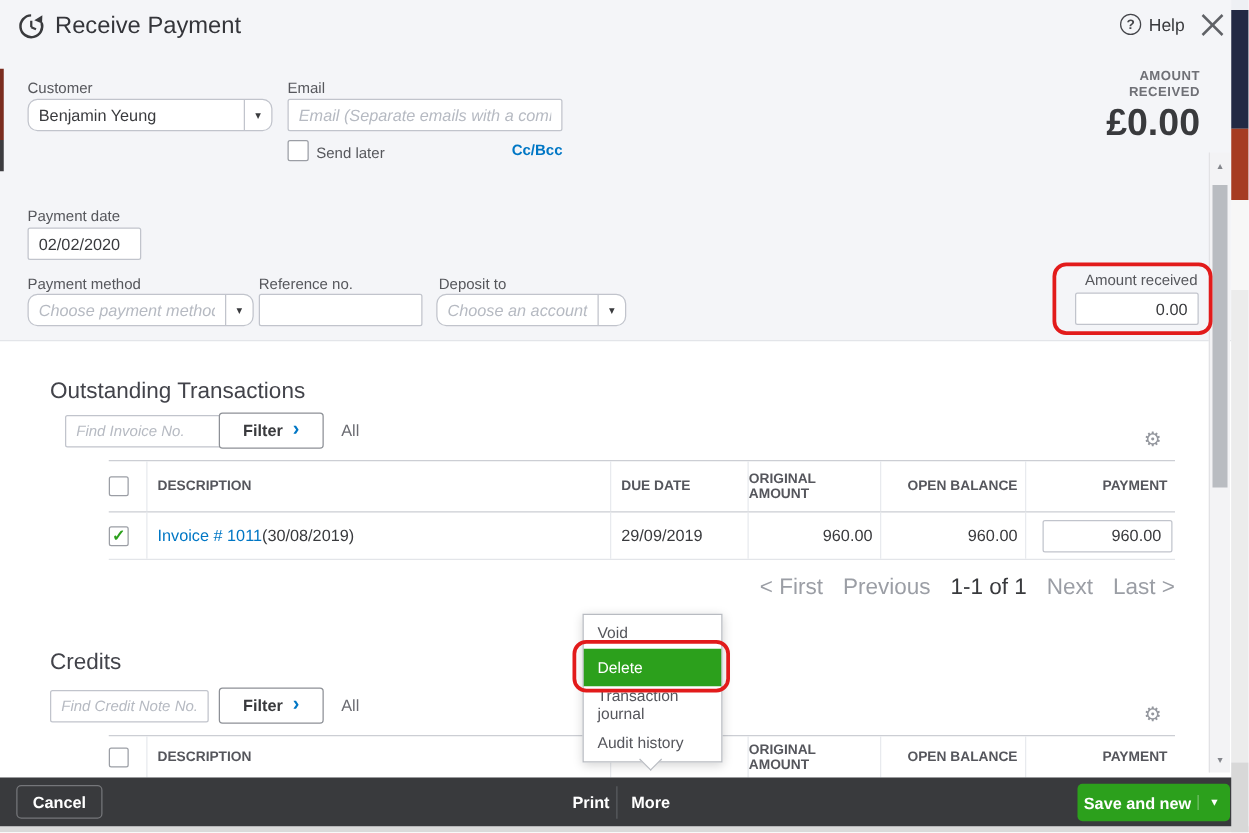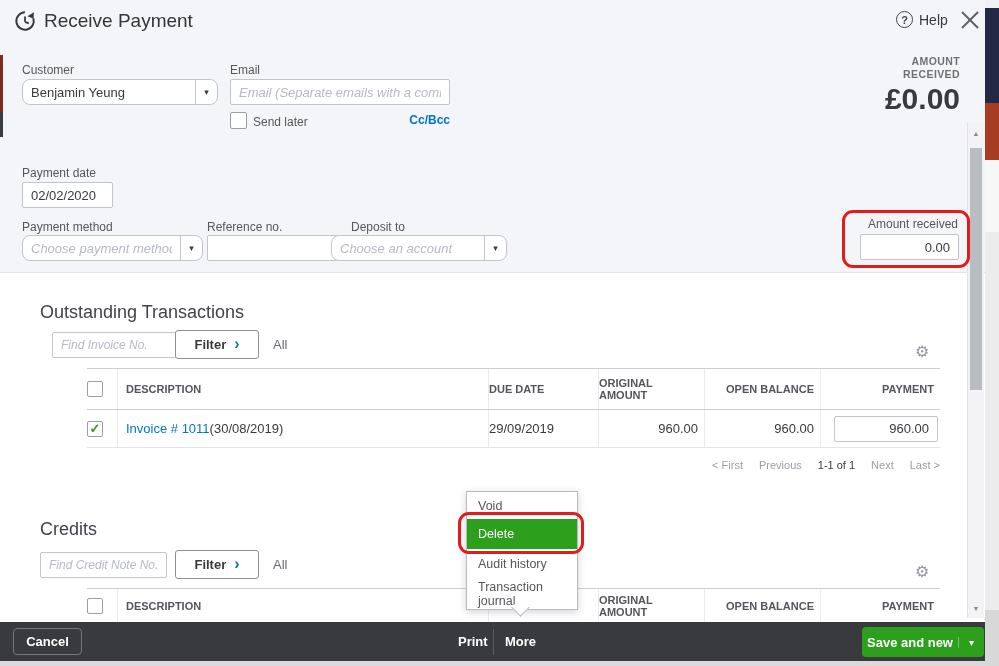--- a/index.html
+++ b/index.html
@@ -62,30 +62,30 @@
   .gear { position:absolute; left:915px; font-size:16px; color:#94979e; cursor:pointer; }
 
   .table { position:absolute; left:40px; width:900px; }
   .t-row { display:flex; align-items:center;margin-left:47px; }
   .t-head { height:42px; border-top:1px solid #ccced4; border-bottom:1px solid #ccced4;
             font-size:11px; font-weight:bold; color:#55565c; }
   .t-body { height:38px; border-bottom:1px solid #e3e5e9; font-size:13px; color:#393a3d; }
   .cell { height:100%; display:flex; align-items:center; }
   .c-check { width:30px; justify-content:flex-start; }
   .c-desc { flex:1; border-left:1px solid #e8eaee; padding-left:8px; }
-  .c-due  { width:110px; border-left:1px solid #e8eaee; }
+  .c-due  { width:110px; border-left:1px solid #e8eaee; padding-left:8px; }
   .c-orig { width:106px; border-left:1px solid #e8eaee; justify-content:flex-end; padding-right:6px; }
   .c-open { width:116px; border-left:1px solid #e8eaee; justify-content:flex-end; padding-right:6px; }
   .c-pay  { width:120px; border-left:1px solid #e8eaee; justify-content:flex-end; padding-right:2px; }
   .chk16 { width:16px; height:16px; }
   .chk-checked { display:flex; align-items:center; justify-content:center;
                  color:#2ca01c; font-weight:bold; font-size:13px; }
   .inv-link { color:#0077c5; cursor:pointer; }
   .pagination { position:absolute; left:560px; top:459px; width:380px; display:flex;
-                justify-content:flex-end; gap:16px; font-size:11px; color:#9b9ea5; }
+                justify-content:flex-end; gap:16px; font-size:18px; color:#9b9ea5; }
   .pagination .current { color:#393a3d; }
   .pag-link { cursor:pointer; }
 
   
   .menu { position:absolute; left:466px; top:491px; width:112px; background:#fff;
           border:1px solid #b8bbc1; box-shadow:0 2px 8px rgba(0,0,0,.18); z-index:5; }
   .menu-item { font-size:12.5px; color:#55565c; padding-left:11px; display:flex; align-items:center; cursor:pointer; }
   .mi-void { height:27px; } .mi-del { height:30px; background:#2ca01c; color:#fff; }
   .mi-tj { height:30px; } .mi-ah { height:30px; }
   .menu-pointer { position:absolute; left:514px; top:601px; width:13px; height:13px; background:#fff;
@@ -159,21 +159,21 @@
   <div class="lbl" style="left:22px; top:220px;">Payment method</div>
   <div class="combo" style="left:22px; top:235px; width:181px; height:26px;">
     <input type="text" placeholder="Choose payment method" style="">
     <span class="arrow">▾</span>
   </div>
 
   <div class="lbl" style="left:207px; top:220px;">Reference no.</div>
   <input class="inp" style="position: absolute; left: 207px; top: 235px; width: 131px; height: 26px;" type="text">
 
   <div class="lbl" style="left:351px; top:220px;">Deposit to</div>
-  <div class="combo" style="left:331px; top:235px; width:176px; height:26px;">
+  <div class="combo" style="left:349px; top:235px; width:152px; height:26px;">
     <input type="text" placeholder="Choose an account" style="">
     <span class="arrow">▾</span>
   </div>
 
   <div class="lbl" style="left:820px; top:217px; width:138px; text-align:right;">Amount received</div>
   <input class="inp" style="position: absolute; left: 860px; top: 234px; width: 99px; height: 26px; text-align: right;" type="text" value="0.00">
 
   <div class="lower"></div>
 
   <div class="sec-title" style="top:302px;">Outstanding Transactions</div>
@@ -239,22 +239,22 @@
       <div class="cell c-due"></div>
       <div class="cell c-orig">ORIGINAL AMOUNT</div>
       <div class="cell c-open">OPEN BALANCE</div>
       <div class="cell c-pay" style="padding-right:6px;">PAYMENT</div>
     </div>
   </div>
 
   <div class="menu">
     <div class="menu-item mi-void">Void</div>
     <div class="menu-item mi-del">Delete</div>
+    <div class="menu-item mi-tj">Transaction journal</div>
     <div class="menu-item mi-ah">Audit history</div>
-    <div class="menu-item mi-tj">Transaction journal</div>
   </div>
   <div class="menu-pointer"></div>
 
   <div class="annot annot1"></div>
   <div class="annot annot2"></div>
 
   <div class="footer">
     <button class="cancel-btn">Cancel</button>
     <div class="print-lbl">Print</div>
     <div class="foot-div"></div>

